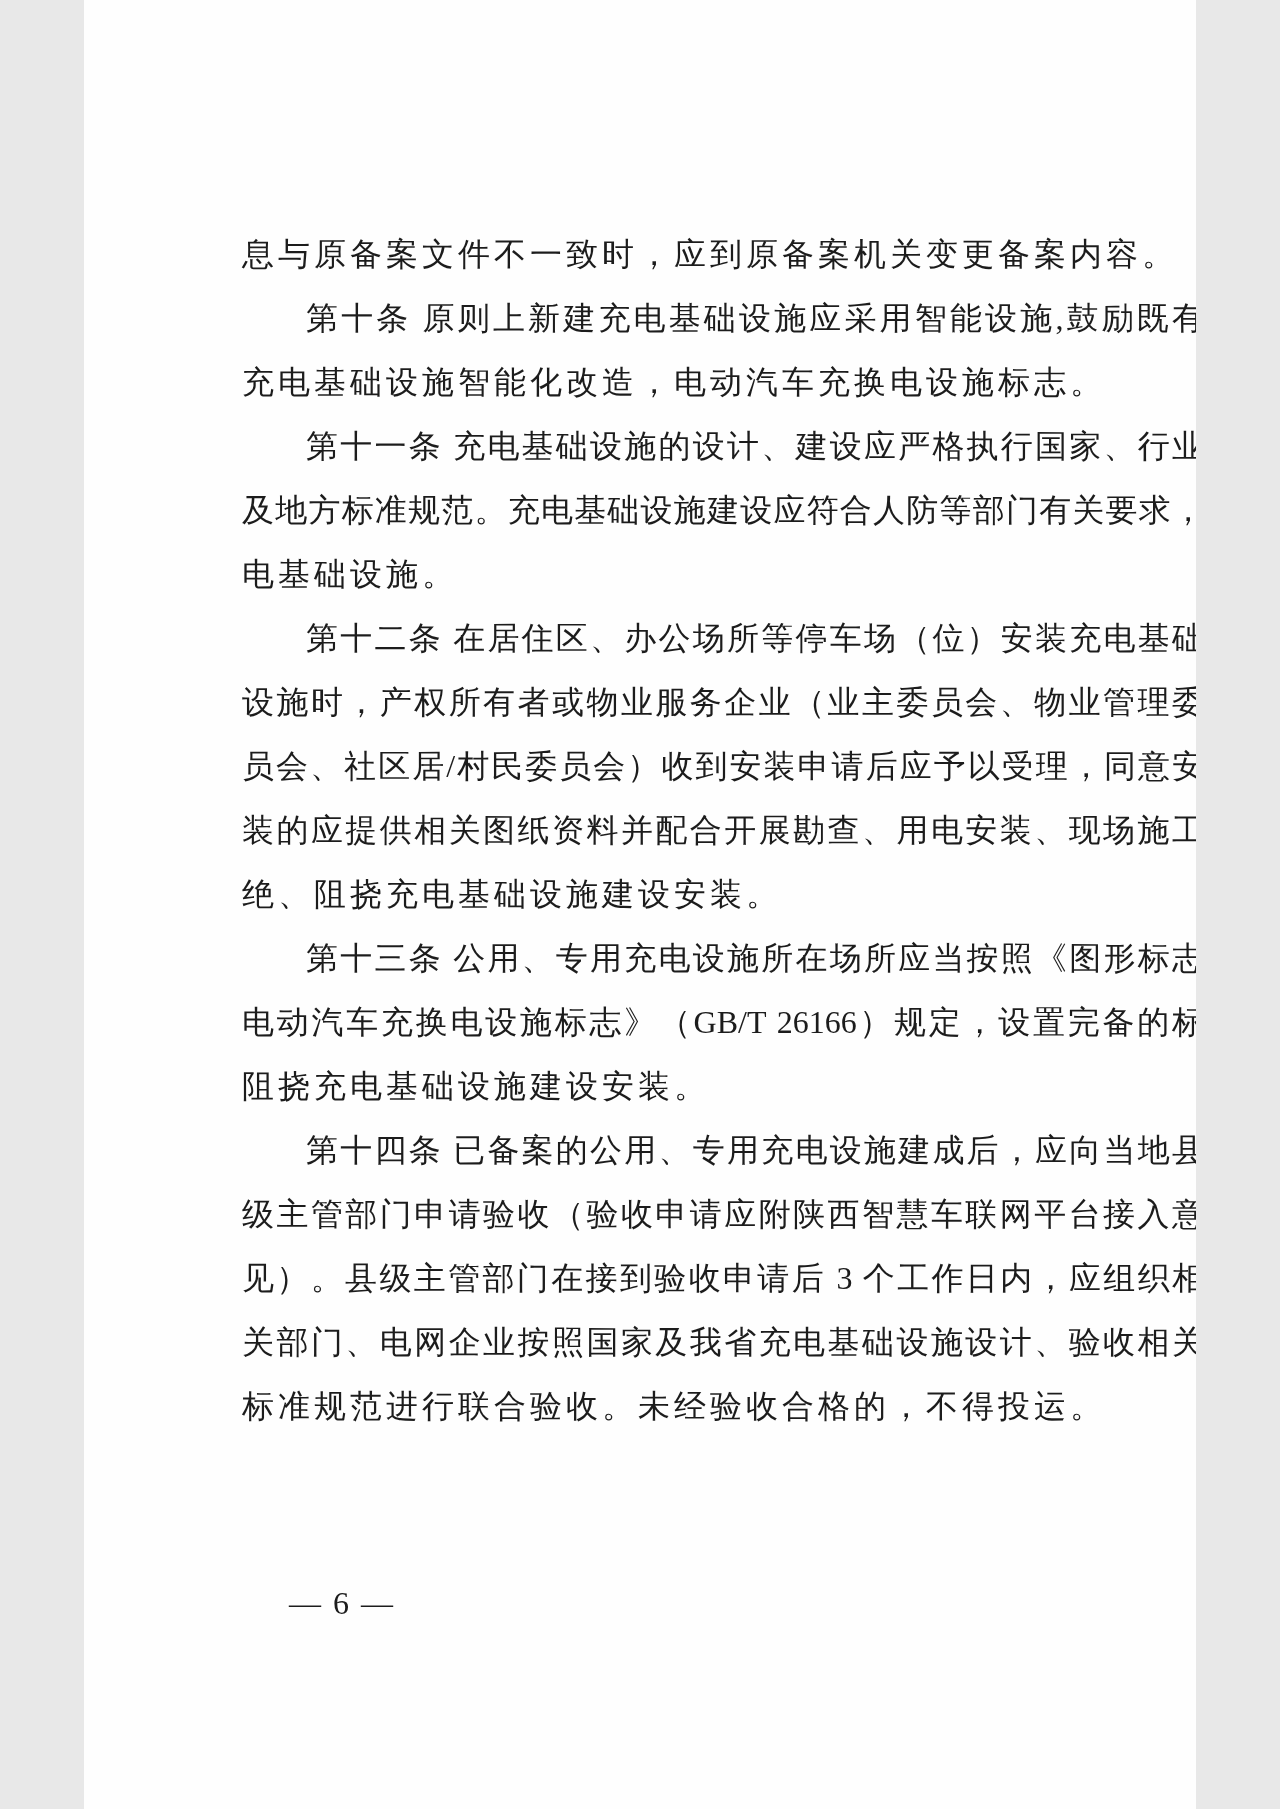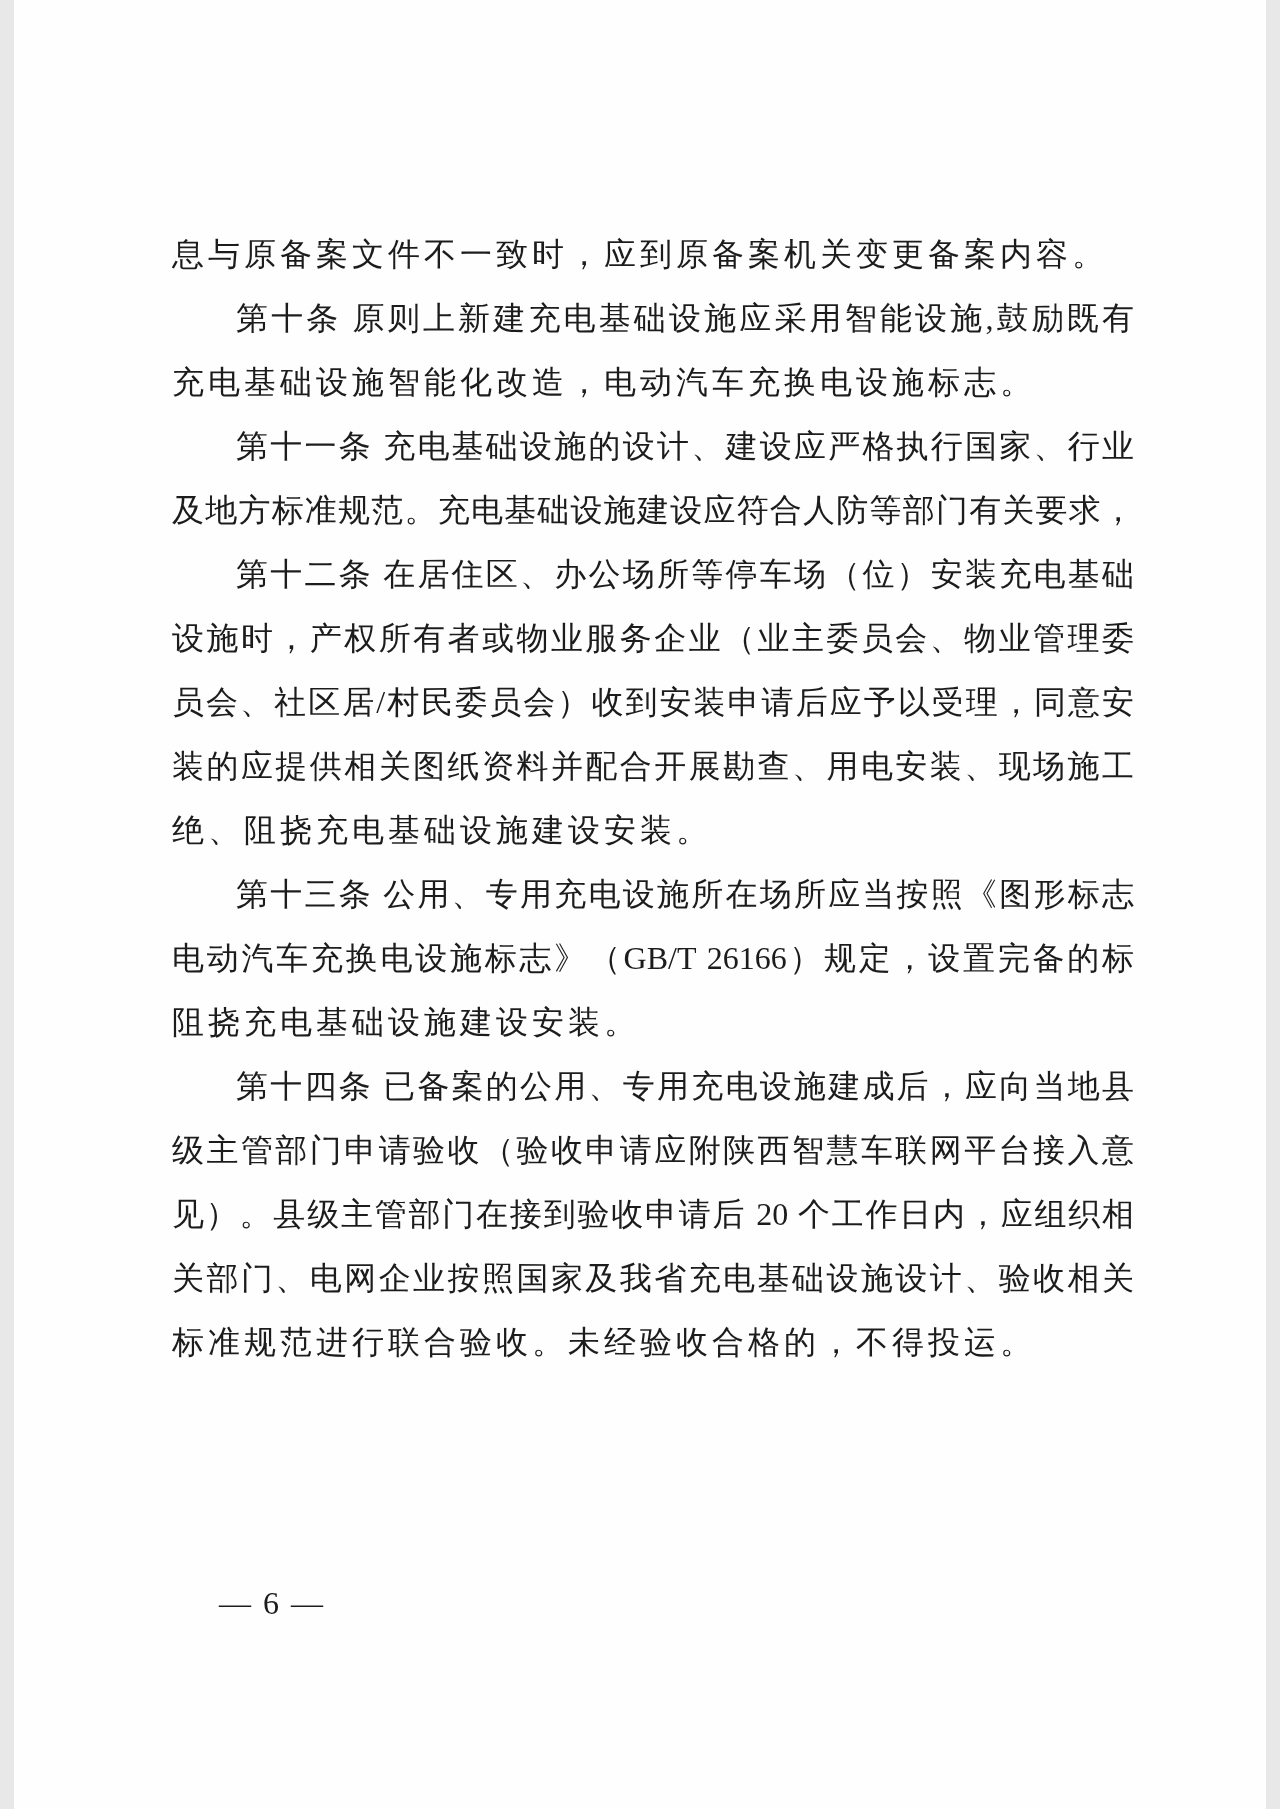--- a/index.html
+++ b/index.html
@@ -2,21 +2,21 @@
 <html><head>
 <meta charset="utf-8">
 <style>
   html, body {
     margin: 0;
     padding: 0;
     background: #e8e8e8;
   }
   .page {
     position: relative;
-    width: 1252px;
+    width: 1112px;
     height: 1809px;
     margin: 0 auto;
     background: #fefefe;
     overflow: hidden;
     font-family: "Liberation Serif", "DejaVu Serif", serif;
     color: #1c1c1c;
   }
   .text-block {
     position: absolute;
     left: 158px;
@@ -54,28 +54,29 @@
 </head>
 <body>
 
 <div class="page">
   <div class="text-block">
       <div class="line short">息与原备案文件不一致时，应到原备案机关变更备案内容。</div>
       <div class="line justify indent">第十条 原则上新建充电基础设施应采用智能设施,鼓励既有</div>
       <div class="line short">充电基础设施智能化改造，电动汽车充换电设施标志。</div>
       <div class="line justify indent">第十一条 充电基础设施的设计、建设应严格执行国家、行业</div>
       <div class="line justify">及地方标准规范。充电基础设施建设应符合人防等部门有关要求，</div>
+      <div class="line short">电基础设施。</div>
       <div class="line justify indent">第十二条 在居住区、办公场所等停车场（位）安装充电基础</div>
       <div class="line justify">设施时，产权所有者或物业服务企业（业主委员会、物业管理委</div>
       <div class="line justify">员会、社区居/村民委员会）收到安装申请后应予以受理，同意安</div>
       <div class="line justify">装的应提供相关图纸资料并配合开展勘查、用电安装、现场施工</div>
       <div class="line short">绝、阻挠充电基础设施建设安装。</div>
       <div class="line justify indent">第十三条 公用、专用充电设施所在场所应当按照《图形标志</div>
       <div class="line justify">电动汽车充换电设施标志》（GB/T 26166）规定，设置完备的标</div>
       <div class="line short">阻挠充电基础设施建设安装。</div>
       <div class="line justify indent">第十四条 已备案的公用、专用充电设施建成后，应向当地县</div>
       <div class="line justify">级主管部门申请验收（验收申请应附陕西智慧车联网平台接入意</div>
-      <div class="line justify">见）。县级主管部门在接到验收申请后 20 个工作日内，应组织相</div>
+      <div class="line justify">见）。县级主管部门在接到验收申请后 3 个工作日内，应组织相</div>
       <div class="line justify">关部门、电网企业按照国家及我省充电基础设施设计、验收相关</div>
       <div class="line short">标准规范进行联合验收。未经验收合格的，不得投运。</div>
     </div>
   <div class="page-footer">— 6 —</div>
 </div>
 
 </body></html>

